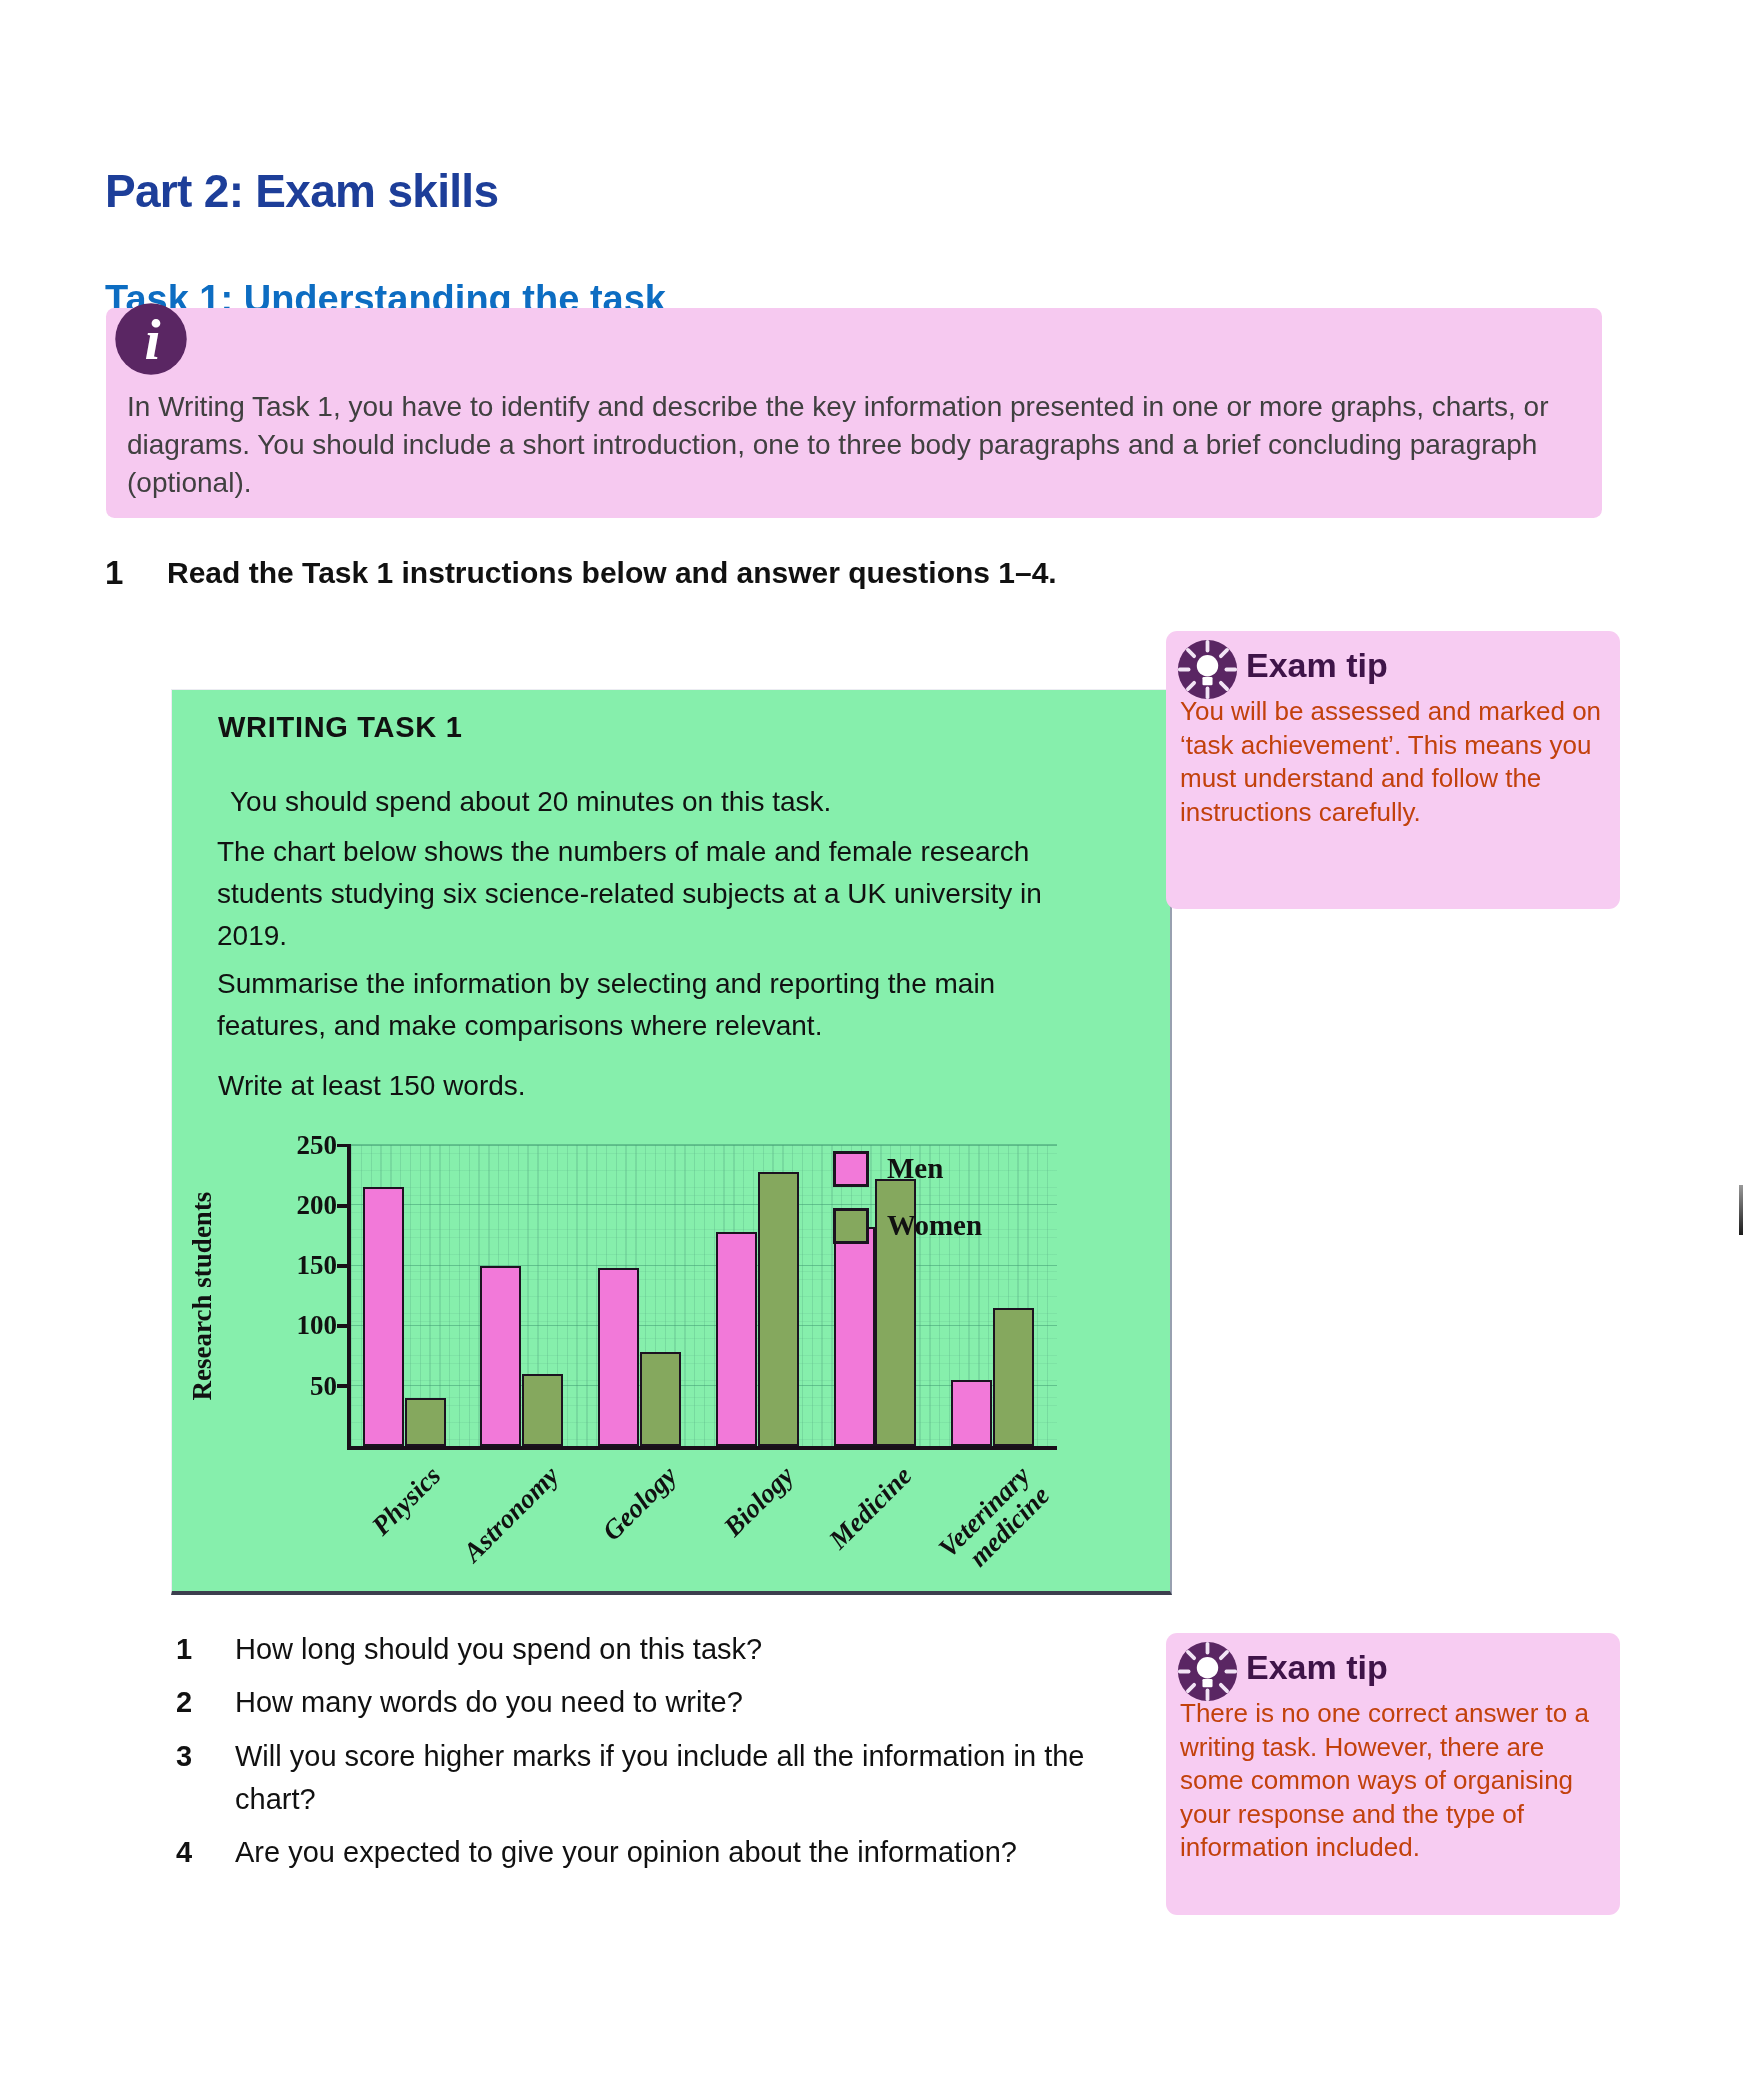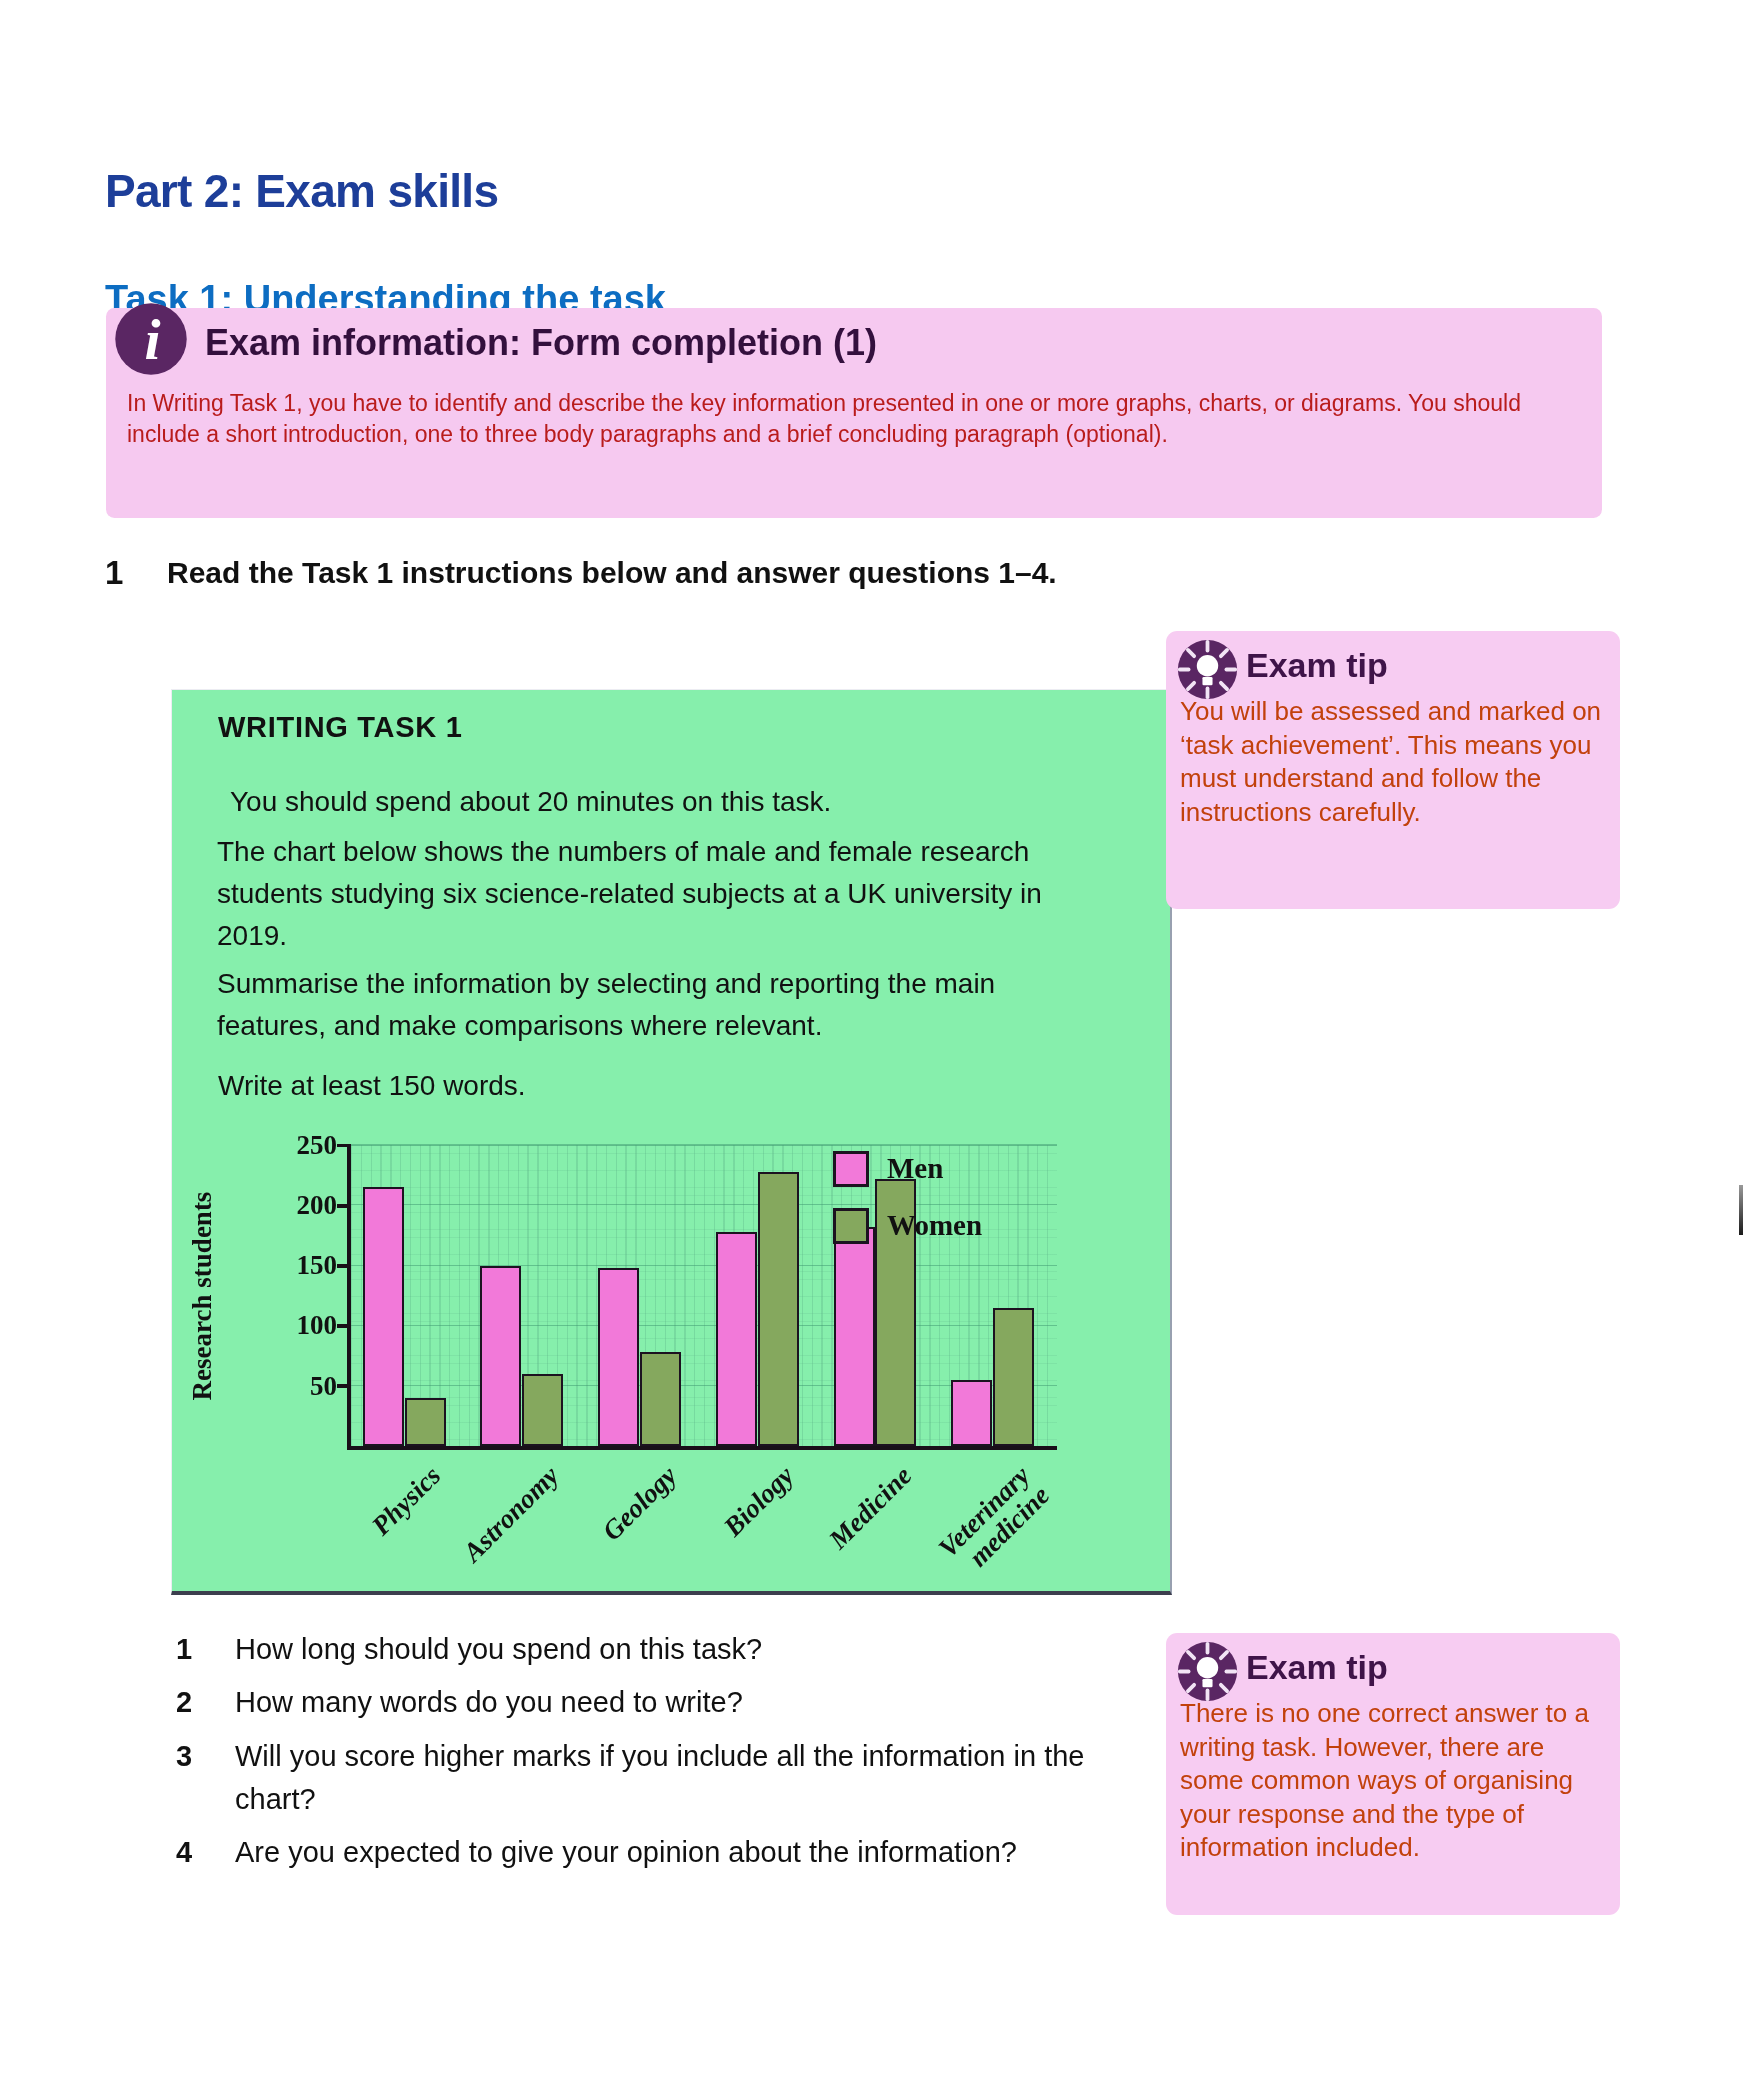--- a/index.html
+++ b/index.html
@@ -7,21 +7,21 @@
   .abs{position:absolute;}
 
   
   .part-title{left:105px;top:133px;font-size:46px;font-weight:bold;color:#1d3e99;letter-spacing:-0.7px;}
   .task-title{left:105px;top:246px;font-size:38px;font-weight:bold;color:#0d6dc2;}
 
   
   .info-box{left:106px;top:308px;width:1496px;height:210px;background:#f6c9f0;border-radius:8.4px;}
   .info-icon{left:7px;top:-7px;width:76px;height:76px;}
   .info-title{left:99px;top:14px;font-size:36px;font-weight:bold;color:#33103d;}
-  .info-body{left:21px;top:80px;width:1449px;font-size:23px;line-height:1.36;color:#b91c1c;}
+  .info-body{left:21px;top:80px;width:1449px;font-size:28px;line-height:1.36;color:#404040;}
 
   
   .exercise{left:105px;top:554px;display:flex;width:1189px;}
   .ex-num{font-size:33px;font-weight:bold;width:62px;flex:none;}
   .ex-text{font-size:30px;font-weight:bold;padding-top:2.1px;}
 
   
   .task-box{left:171px;top:689px;width:998px;height:901px;background:#86efac;
     border-top:0.7px solid #ececf2;border-left:0.7px solid #ececf2;
     border-right:2.1px solid #98a0b0;border-bottom:4.9px solid #3c3e4e;}
@@ -76,21 +76,20 @@
 <h1 class="abs part-title">Part 2: Exam skills</h1>
 <h2 class="abs task-title">Task 1: Understanding the task</h2>
 
 <section class="abs info-box">
   <span class="abs info-icon">
     <svg viewBox="0 0 100 100" width="76" height="76">
       <circle cx="50" cy="50" r="47" fill="#5a2663"></circle>
       <text x="52" y="76" font-size="76" font-family="Liberation Serif, serif" font-style="italic" font-weight="bold" text-anchor="middle" fill="#ffffff">i</text>
     </svg>
   </span>
-  <div class="abs info-title">Exam information: Form completion (1)</div>
   <p class="abs info-body" style="margin:0;">In Writing Task 1, you have to identify and describe the key information presented in one or more graphs, charts, or diagrams. You should include a short introduction, one to three body paragraphs and a brief concluding paragraph (optional).</p>
 </section>
 
 <div class="abs exercise">
   <span class="ex-num">1</span>
   <span class="ex-text">Read the Task 1 instructions below and answer questions 1–4.</span>
 </div>
 
 <div class="abs task-box">
   <h3 class="abs wt-heading" style="margin:0;">WRITING TASK 1</h3>

